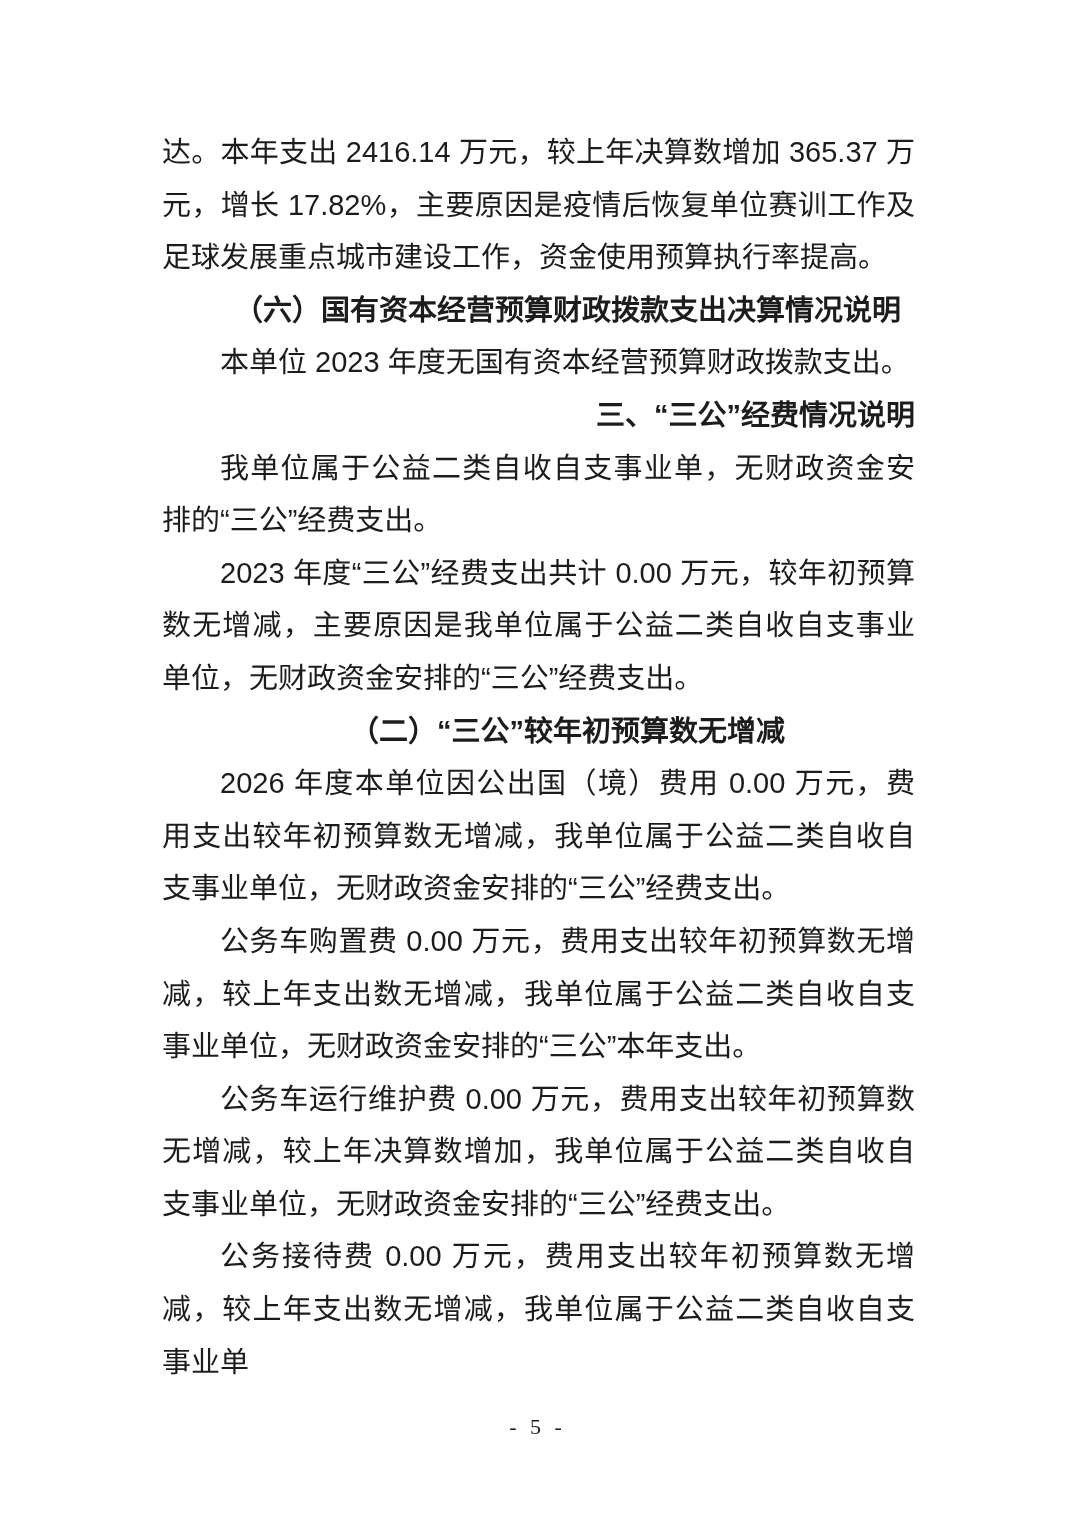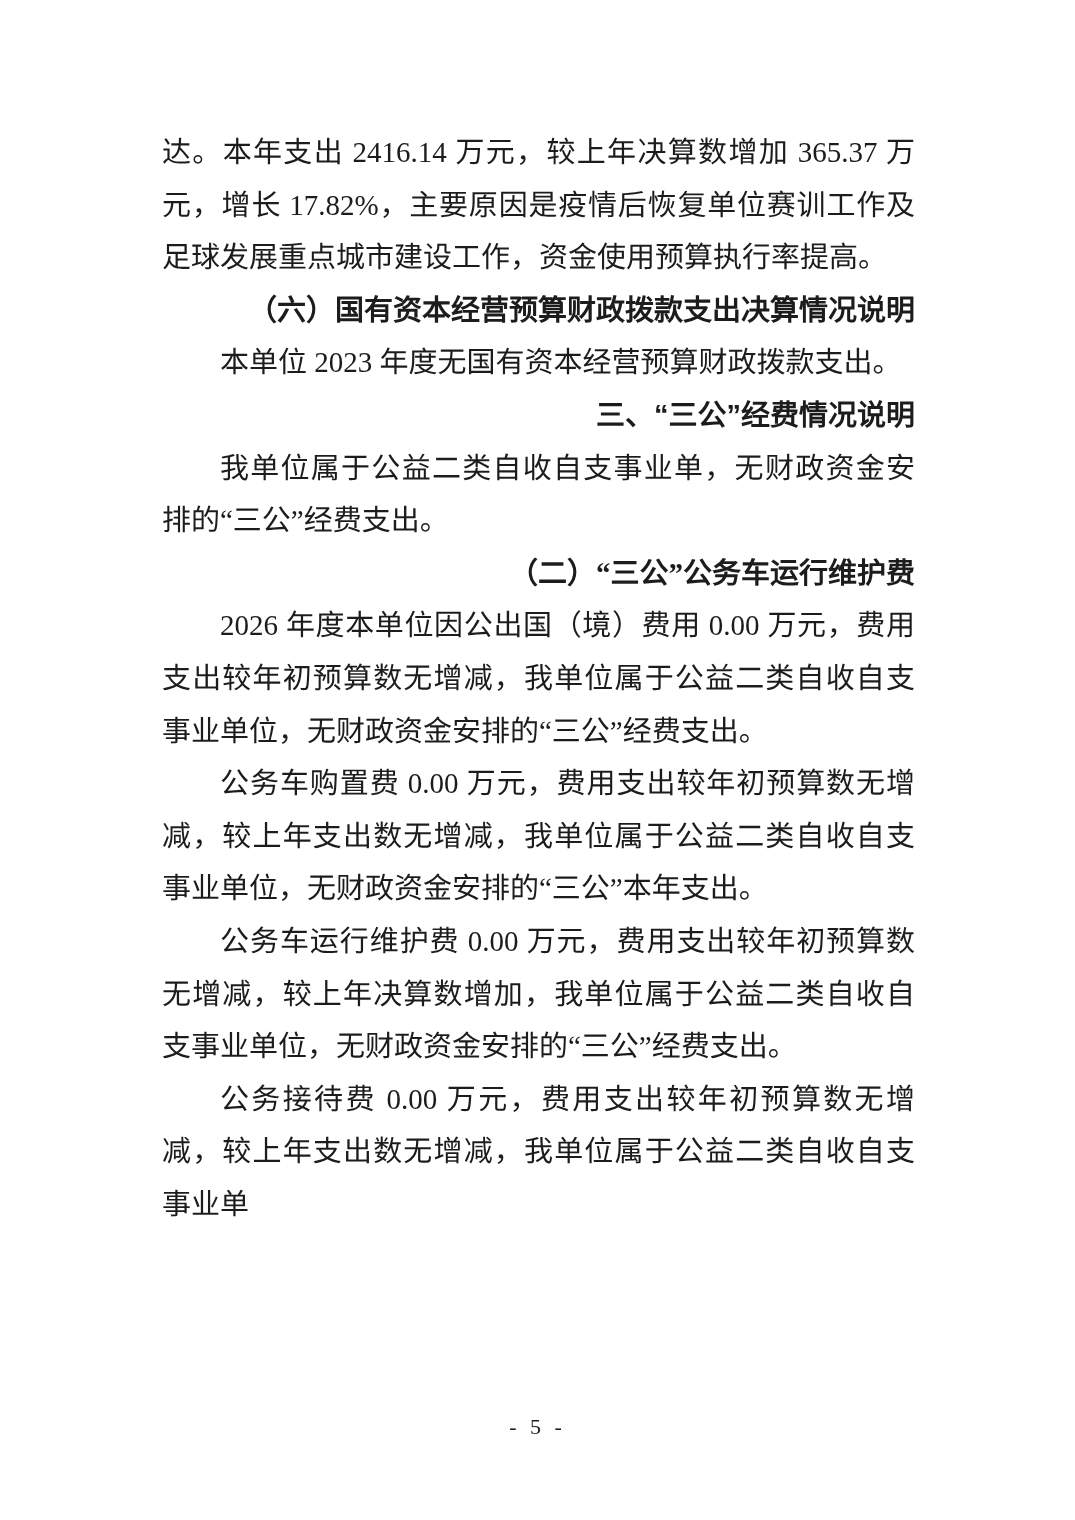--- a/index.html
+++ b/index.html
@@ -19,29 +19,29 @@
     font-family: "Liberation Serif", "DejaVu Serif", serif;
   }
   .doc-body p {
     margin: 0;
     padding: 0;
     font-size: 29px;
     line-height: 52.6px;
     color: #1c1c1c;
     text-align: justify;
     text-indent: 2em;
-    font-family: Liberation Serif, serif;
+    font-family: Liberation Sans, sans-serif;
     font-weight: 400;
   }
   .doc-body p.no-indent {
     text-indent: 0;
   }
   .doc-body p.heading-kai {
     font-weight: 600;
-    text-align: right;
+    text-align: center;
   }
   .doc-body p.heading-hei {
     font-family: "Liberation Sans", "DejaVu Sans", sans-serif;
     font-weight: 700;
     text-align: right;
   }
   .page-footer {
     position: absolute;
     bottom: 80px;
     left: 0;
@@ -56,21 +56,22 @@
 </head>
 <body>
 
 <div class="page">
   <div class="doc-body">
     <p class="no-indent">达。本年支出 2416.14 万元，较上年决算数增加 365.37 万元，增长 17.82%，主要原因是疫情后恢复单位赛训工作及足球发展重点城市建设工作，资金使用预算执行率提高。</p>
     <p class="heading-kai">（六）国有资本经营预算财政拨款支出决算情况说明</p>
     <p>本单位 2023 年度无国有资本经营预算财政拨款支出。</p>
     <p class="heading-hei">三、“三公”经费情况说明</p>
     <p>我单位属于公益二类自收自支事业单，无财政资金安排的“三公”经费支出。</p>
-    <p class="heading-kai">（二）“三公”公务车运行维护费</p>
+    <p>2023 年度“三公”经费支出共计 0.00 万元，较年初预算数无增减，主要原因是我单位属于公益二类自收自支事业单位，无财政资金安排的“三公”经费支出。</p>
+    <p class="heading-kai">（二）“三公”较年初预算数无增减</p>
     <p>2026 年度本单位因公出国（境）费用 0.00 万元，费用支出较年初预算数无增减，我单位属于公益二类自收自支事业单位，无财政资金安排的“三公”经费支出。</p>
     <p>公务车购置费 0.00 万元，费用支出较年初预算数无增减，较上年支出数无增减，我单位属于公益二类自收自支事业单位，无财政资金安排的“三公”本年支出。</p>
     <p>公务车运行维护费 0.00 万元，费用支出较年初预算数无增减，较上年决算数增加，我单位属于公益二类自收自支事业单位，无财政资金安排的“三公”经费支出。</p>
     <p>公务接待费 0.00 万元，费用支出较年初预算数无增减，较上年支出数无增减，我单位属于公益二类自收自支事业单</p>
   </div>
 
   <div class="page-footer">- 5 -</div>
 </div>
 
 </body></html>

